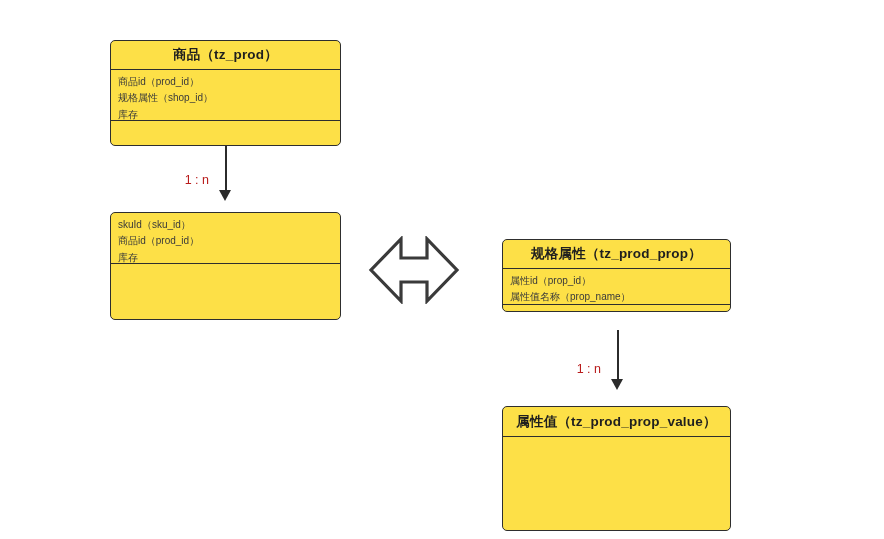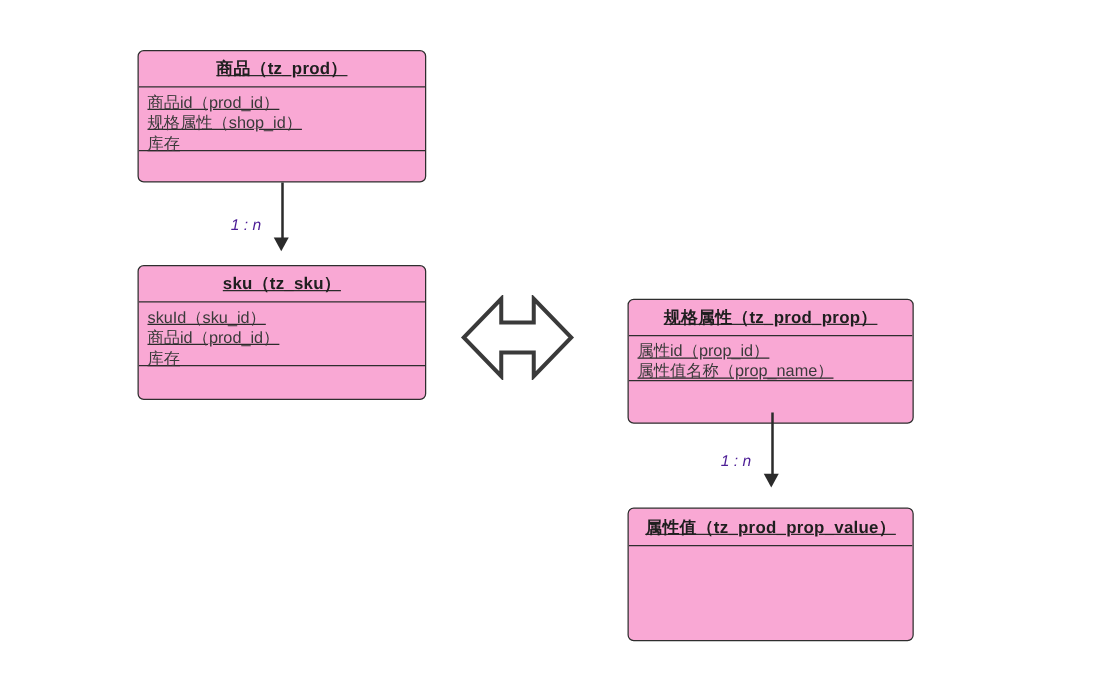--- a/index.html
+++ b/index.html
@@ -16,44 +16,43 @@
     width: 884px;
     height: 539px;
     background: #ffffff;
     overflow: hidden;
   }
   .entity {
     position: absolute;
     box-sizing: border-box;
     border: 1.6px solid #2e2e2e;
     border-radius: 5px;
-    background: #f9a8d4;
+    background: #fde047;
     overflow: hidden;
-    text-decoration: underline;
   }
   .entity-header {
     box-sizing: border-box;
     text-align: center;
     font-weight: bold;
     font-size: 13.5px;
     color: #1f1f1f;
     border-bottom: 1.6px solid #2e2e2e;
     display: flex;
     align-items: center;
     justify-content: center;
     letter-spacing: 0.2px;
     white-space: nowrap;
   }
   .entity-attrs {
     box-sizing: border-box;
     border-bottom: 1.6px solid #2e2e2e;
     padding: 4px 6px 5px 7px;
   }
   .attr-row {
-    font-size: 13px;
+    font-size: 10px;
     line-height: 16.4px;
     color: #3a3a3a;
     white-space: nowrap;
   }
   .entity-footer {
     box-sizing: border-box;
   }
 
   
   .conn {
@@ -68,23 +67,22 @@
     position: absolute;
     width: 0;
     height: 0;
     border-left: 6px solid transparent;
     border-right: 6px solid transparent;
     border-top: 11px solid #2b2b2b;
   }
   .conn-label {
     position: absolute;
     font-size: 12.5px;
-    color: #4c1d95;
+    color: #b91c1c;
     white-space: nowrap;
-    font-style: italic;
   }
   .bidir-arrow {
     position: absolute;
   }
 </style>
 </head>
 <body>
 
 <div id="canvas">
 
@@ -98,48 +96,47 @@
     <div class="entity-footer"></div>
   </div>
 
   <div class="conn" style="left:0; top:0; width:884px; height:539px;">
     <div class="conn-line" style="left:225px; top:146px; height:45px;"></div>
     <div class="conn-head" style="left:219px; top:190px;"></div>
     <div class="conn-label" style="left:209px; top:173px; transform:translate(-100%,0);">1 : n</div>
   </div>
 
   <div class="entity" style="left:110px; top:212px; width:231px; height:108px;">
-    <div class="entity-header" style="height:29px;">sku（tz_sku）</div>
     <div class="entity-attrs" style="height:51px;">
       <div class="attr-row">skuId（sku_id）</div>
       <div class="attr-row">商品id（prod_id）</div>
       <div class="attr-row">库存</div>
     </div>
     <div class="entity-footer"></div>
   </div>
 
   <div class="bidir-arrow" style="left:368px; top:236px; width:92px; height:68px;">
     <svg width="92" height="68" viewBox="0 0 92 68" xmlns="http://www.w3.org/2000/svg">
       <polygon points="33,3 33,22 59,22 59,3 89,34 59,65 59,46 33,46 33,65 3,34" fill="#ffffff" stroke="#3a3a3a" stroke-width="3.2" stroke-linejoin="miter"></polygon>
     </svg>
   </div>
 
-  <div class="entity" style="left:502px; top:239px; width:229px; height:100px;">
+  <div class="entity" style="left:502px; top:239px; width:229px; height:73px;">
     <div class="entity-header" style="height:29px;">规格属性（tz_prod_prop）</div>
     <div class="entity-attrs" style="height:36px;">
       <div class="attr-row">属性id（prop_id）</div>
       <div class="attr-row">属性值名称（prop_name）</div>
     </div>
     <div class="entity-footer"></div>
   </div>
 
   <div class="conn" style="left:0; top:0; width:884px; height:539px;">
     <div class="conn-line" style="left:617px; top:330px; height:50px;"></div>
     <div class="conn-head" style="left:611px; top:379px;"></div>
     <div class="conn-label" style="left:601px; top:362px; transform:translate(-100%,0);">1 : n</div>
   </div>
 
-  <div class="entity" style="left:502px; top:406px; width:229px; height:107px;">
+  <div class="entity" style="left:502px; top:406px; width:229px; height:125px;">
     <div class="entity-header" style="height:30px;">属性值（tz_prod_prop_value）</div>
     <div class="entity-footer"></div>
   </div>
 
 </div>
 
 </body></html>

